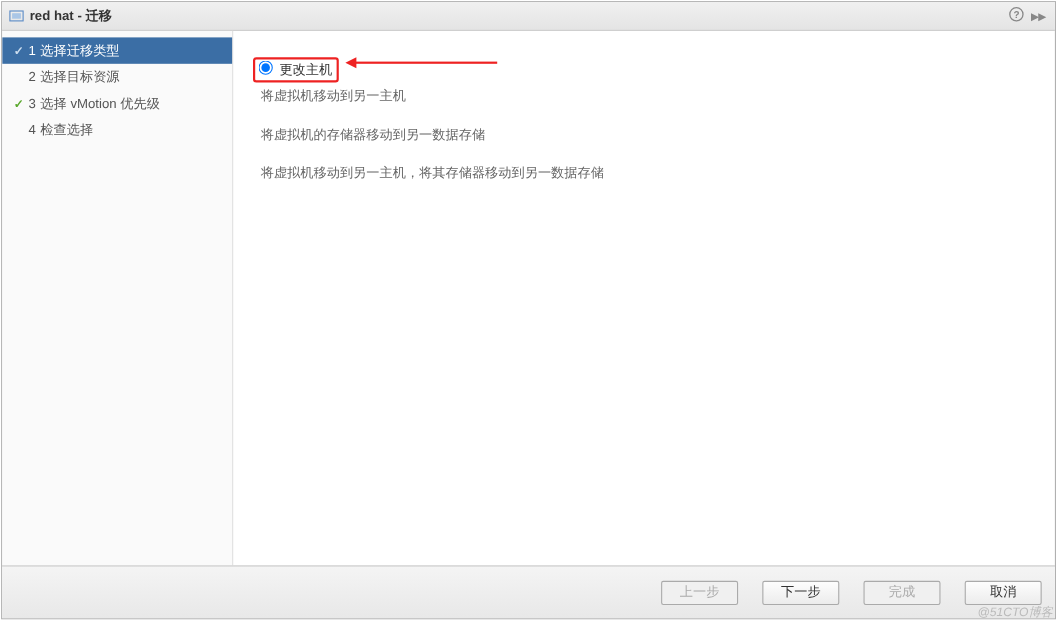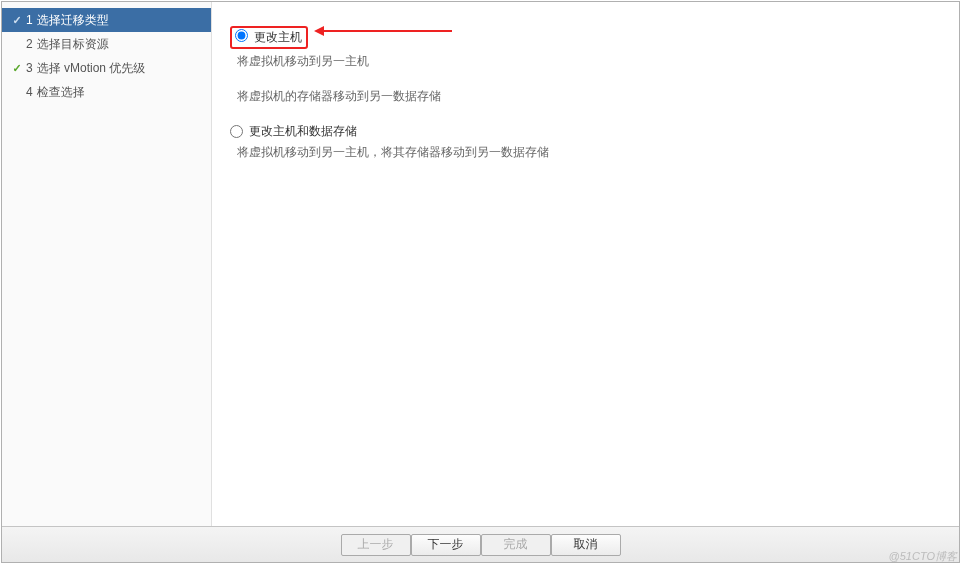--- a/index.html
+++ b/index.html
@@ -123,28 +123,28 @@
     .arrow-annotation::before {
       content: "";
       position: absolute;
       left: -8px;
       top: -4px;
       border-right: 10px solid #e22;
       border-top: 5px solid transparent;
       border-bottom: 5px solid transparent;
     }
     .footer {
-      height: 36px;
+      height: 48px;
       background: linear-gradient(#f4f4f4, #e8e8e8);
       border-top: 1px solid #c4c4c4;
       display: flex;
       align-items: center;
-      justify-content: center;
+      justify-content: flex-end;
       padding: 0 12px;
-      gap: 0;
+      gap: 22px;
     }
     .btn {
       min-width: 70px;
       height: 22px;
       border: 1px solid #aaa;
       background: linear-gradient(#fdfdfd, #ececec);
       font-size: 12px;
       color: #333;
       cursor: pointer;
       border-radius: 2px;
@@ -161,20 +161,37 @@
       font-size: 11px;
       color: rgba(100,100,100,0.35);
       pointer-events: none;
       font-style: italic;
     }
   </style>
 </head>
 <body>
 
 <div class="dialog">
+  <div class="titlebar">
+    <span class="title-icon">
+      <svg width="14" height="14" viewBox="0 0 14 14">
+          <rect x="1" y="2" width="12" height="9" fill="none" stroke="#5a8ac6" stroke-width="1"></rect>
+          <rect x="3" y="4" width="8" height="5" fill="#aac6e6"></rect>
+        </svg>
+    </span>
+    <span>red hat - 迁移</span>
+    <span class="spacer"></span>
+    <span class="help-icon">
+      <svg width="14" height="14" viewBox="0 0 14 14">
+          <circle cx="7" cy="7" r="6" fill="none" stroke="#888" stroke-width="1.2"></circle>
+          <text x="7" y="10" text-anchor="middle" font-size="9" fill="#888">?</text>
+        </svg>
+    </span>
+    <span class="expand-icon">▸▸</span>
+  </div>
 
   <div class="content">
     <div class="sidebar">
       <div class="step checked active">
         <span class="check">✓</span>
         <span class="num">1</span>
         <span>选择迁移类型</span>
       </div>
       <div class="step">
         <span class="check">✓</span>
@@ -204,24 +221,20 @@
           </span>
         </div>
         <div class="option-desc">将虚拟机移动到另一主机</div>
       </div>
 
       <div class="option-group">
         <div class="option-desc">将虚拟机的存储器移动到另一数据存储</div>
       </div>
 
       <div class="option-group">
-        <div class="option-row">
-          <input type="radio" name="migtype" style="">
-          <span class="option-label">更改主机和数据存储</span>
-        </div>
         <div class="option-desc">将虚拟机移动到另一主机，将其存储器移动到另一数据存储</div>
       </div>
     </div>
   </div>
 
   <div class="footer">
     <button class="btn" disabled="">上一步</button>
     <button class="btn">下一步</button>
     <button class="btn" disabled="">完成</button>
     <button class="btn">取消</button>

